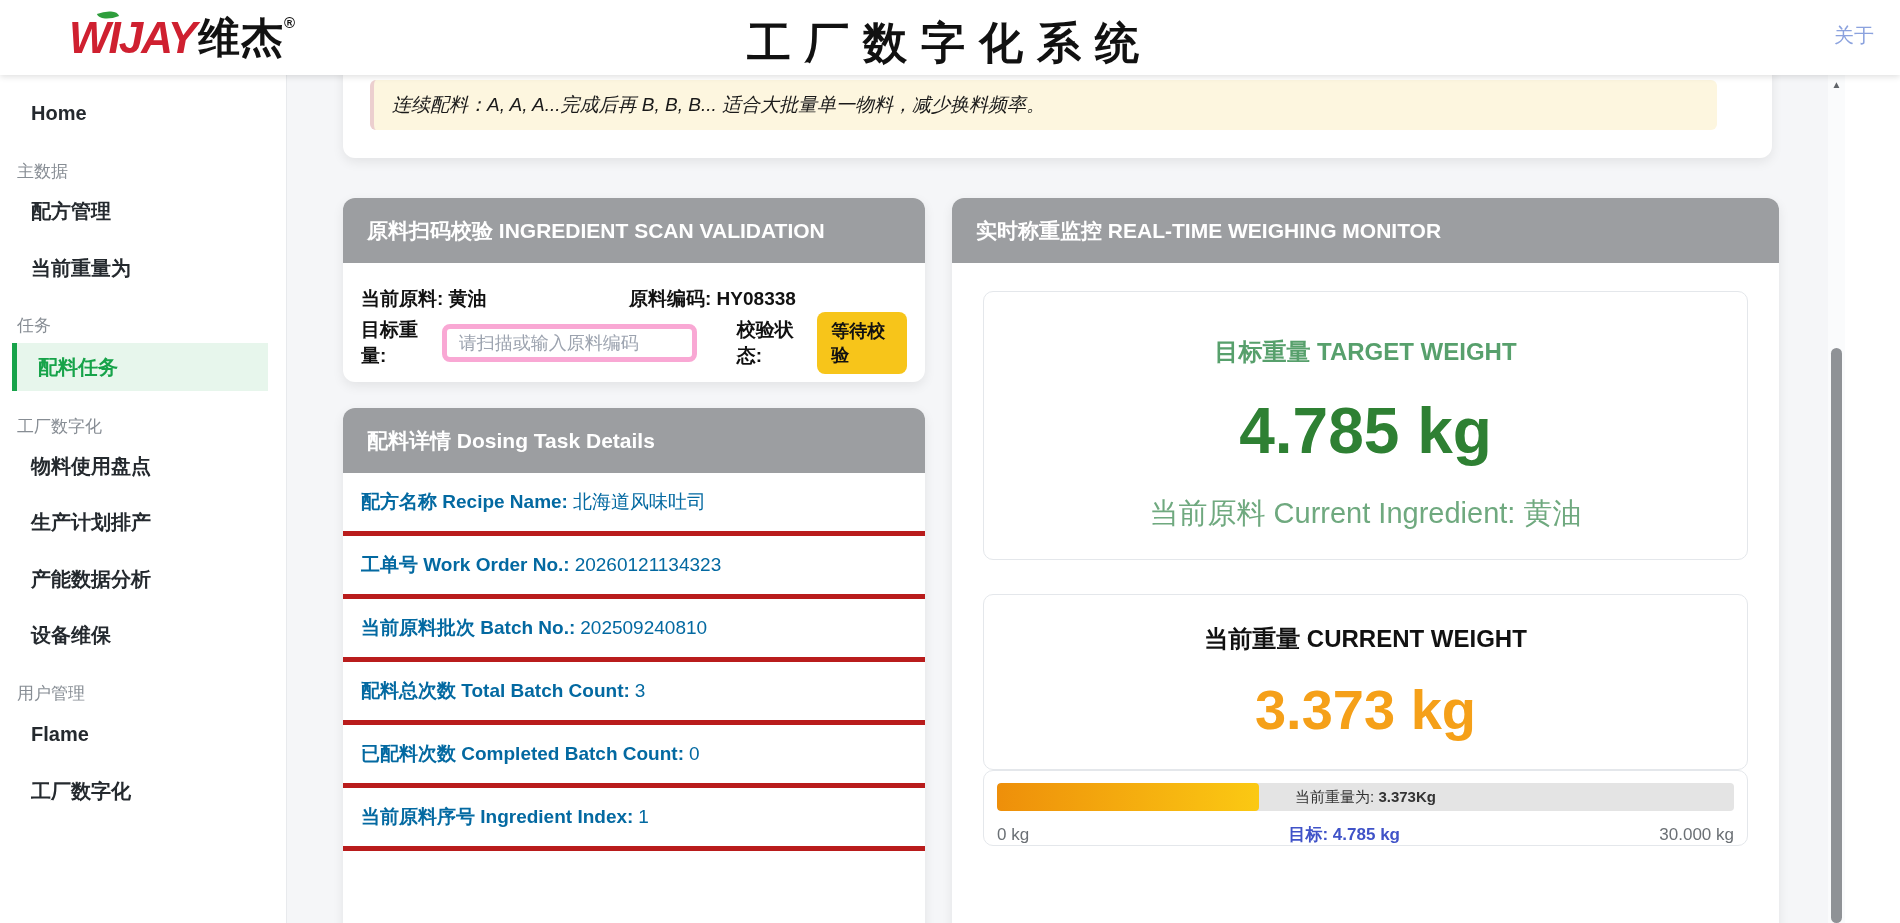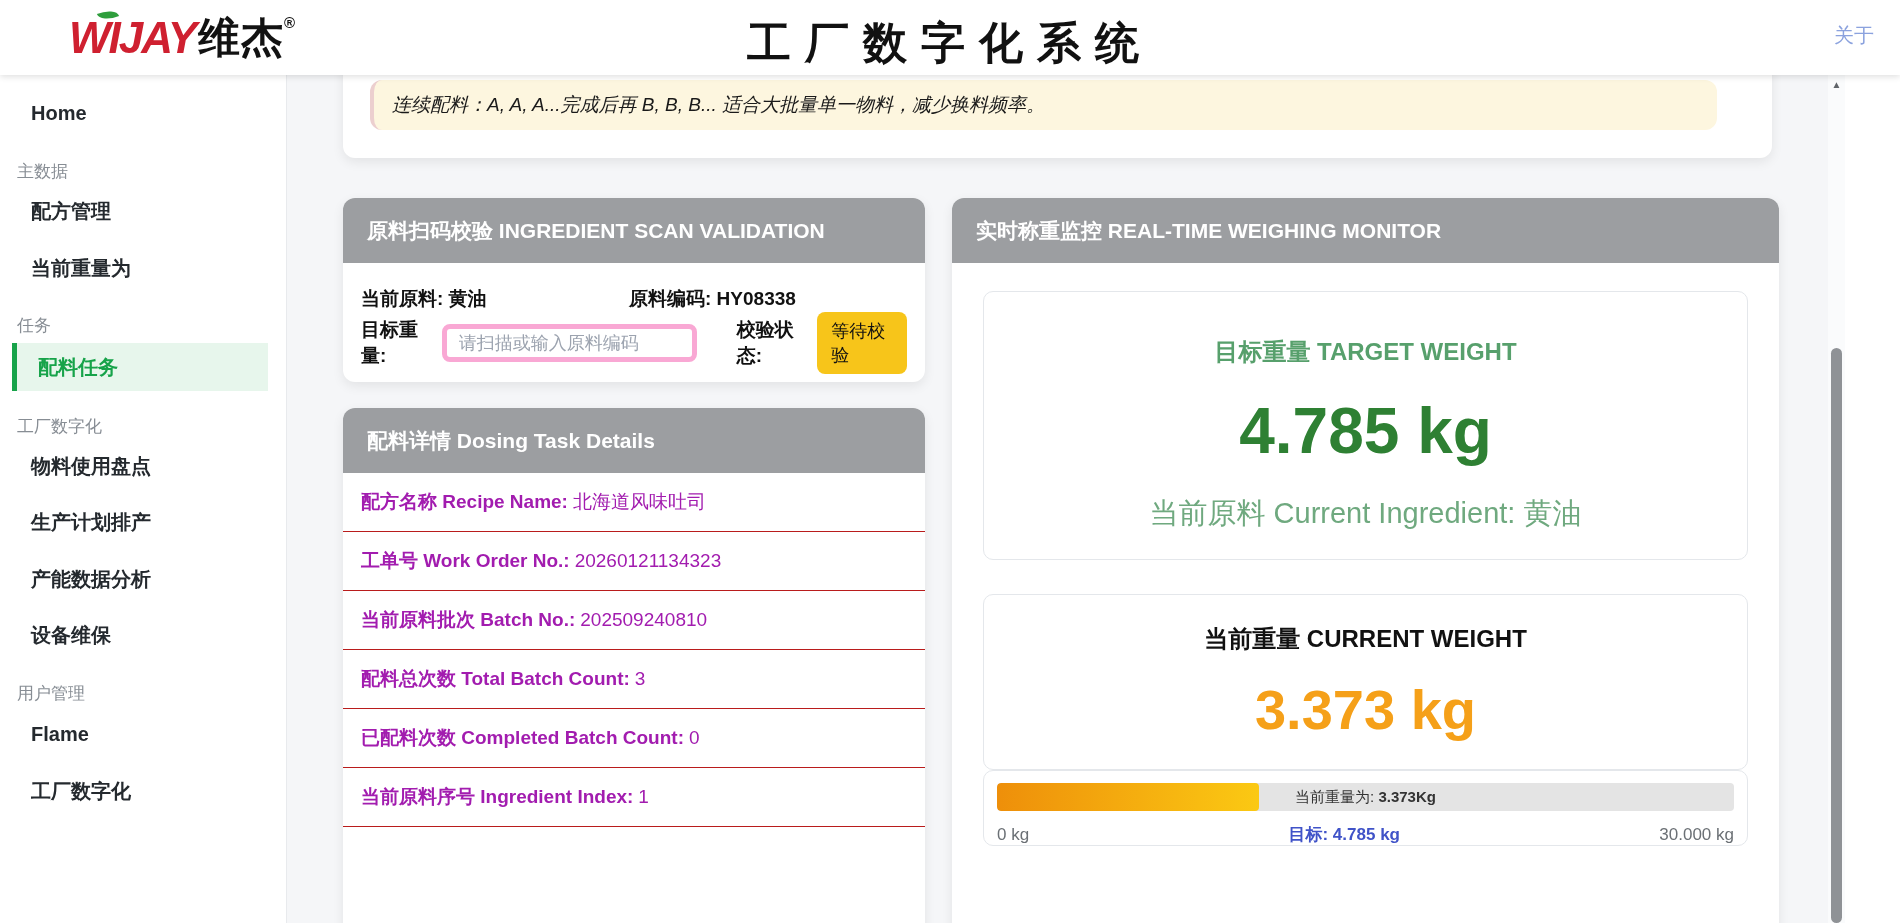--- a/index.html
+++ b/index.html
@@ -34,40 +34,40 @@
 
   
   .main { position:absolute; left:287px; top:75px; width:1613px; height:848px; overflow:hidden; }
   .card { position:absolute; background:#ffffff; border-radius:12px; box-shadow:0 4px 12px rgba(0,0,0,0.08); }
   .card-header { height:65px; line-height:65px; background:#9c9ea1; color:#ffffff; font-size:21px;
                  font-weight:700; padding-left:24px; border-radius:12px 12px 0 0; }
 
   
   .notice-card { left:56px; top:-20px; width:1429px; height:103px; }
   .notice-alert { position:absolute; left:27px; top:25px; width:1347px; height:50px; background:#fdf6df;
-                  border-left:4px solid #eccfcf; border-radius:12px; line-height:50px; padding-left:18px;
+                  border-left:4px solid #eccfcf; border-radius:6px; line-height:50px; padding-left:18px;
                   font-size:19px; font-style:italic; color:#1a1a1a; }
 
   
   .scan-card { left:56px; top:123px; width:582px; height:184px; }
   .scan-body { padding:16px 18px 0 18px; }
   .scan-row1 { display:flex; height:40px; align-items:center; font-size:19px; font-weight:700; color:#111; }
   .scan-cell1 { width:268px; }
   .scan-row2 { display:flex; height:48px; align-items:center; font-size:19px; color:#111; }
   .scan-row2 .lbl { font-weight:700; margin-right:10px; }
   .scan-input { width:255px; height:38px; border:5px solid #f9a8d4; border-radius:8px; font-size:18px;
                 padding:0 12px; color:#333; outline:none; font-family:"Liberation Sans", sans-serif; }
   .scan-input::placeholder { color:#9ca3af; }
   .status-lbl { margin-left:40px; }
-  .badge { background:#f7c51a; color:#111; font-size:18px; font-weight:400; border-radius:8px;
+  .badge { background:#f7c51a; color:#111; font-size:18px; font-weight:700; border-radius:8px;
            padding:7px 14px; }
 
   
   .details-card { left:56px; top:333px; width:582px; height:590px; }
-  .detail-row { padding:16px 18px; font-size:19px; color:#a21caf; border-bottom:1px solid #b91c1c; }
+  .detail-row { padding:16px 18px; font-size:19px; color:#0369a1; border-bottom:5px solid #b91c1c; }
   .detail-row .lbl { font-weight:700; }
   .detail-row .val { font-weight:400; margin-left:5px; }
 
   
   .monitor-card { left:665px; top:123px; width:827px; height:860px; }
   .panel { margin:0 31px; border:1px solid #e4e7eb; border-radius:10px; background:#fff; text-align:center; }
   .target-panel { margin-top:28px; height:269px; padding-top:44px; }
   .target-title { color:#57a06c; font-size:24px; font-weight:700; }
   .target-value { color:#2e8033; font-size:64px; font-weight:900; margin-top:26px; }
   .target-sub { color:#6fa97f; font-size:29px; margin-top:26px; }

